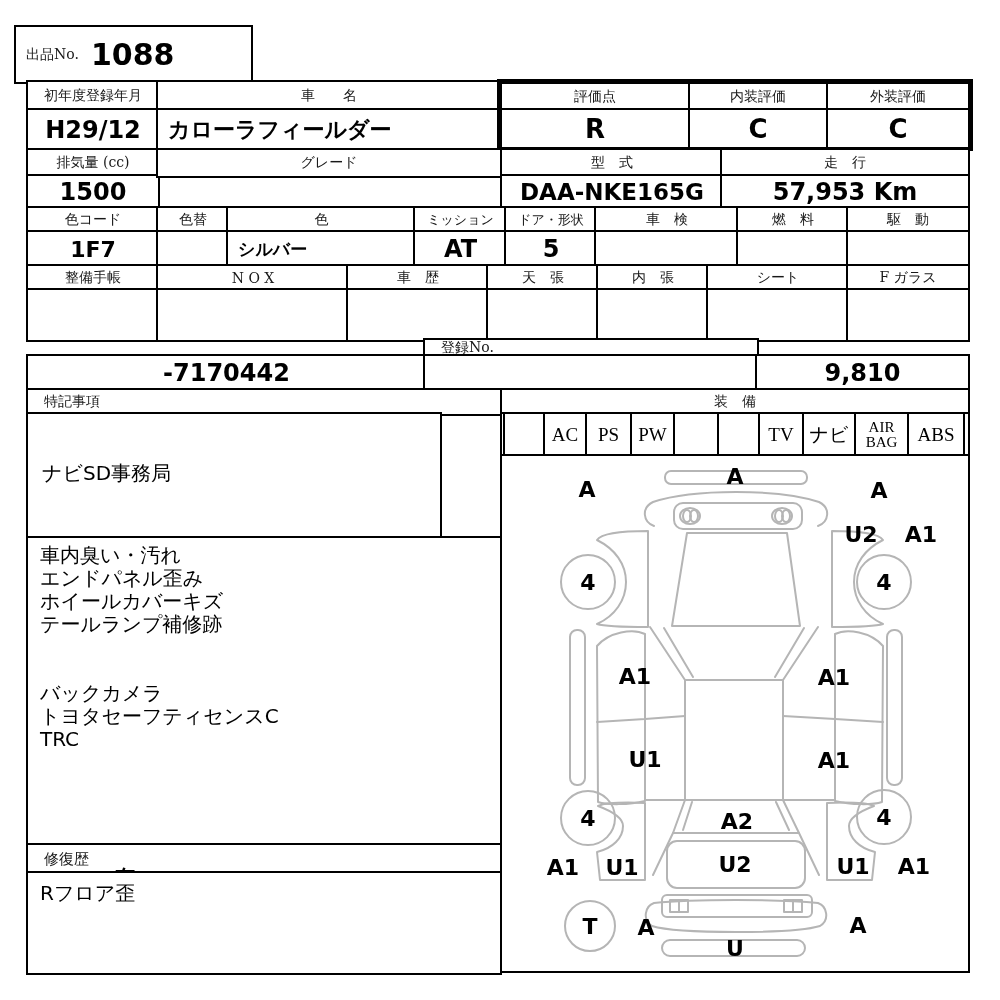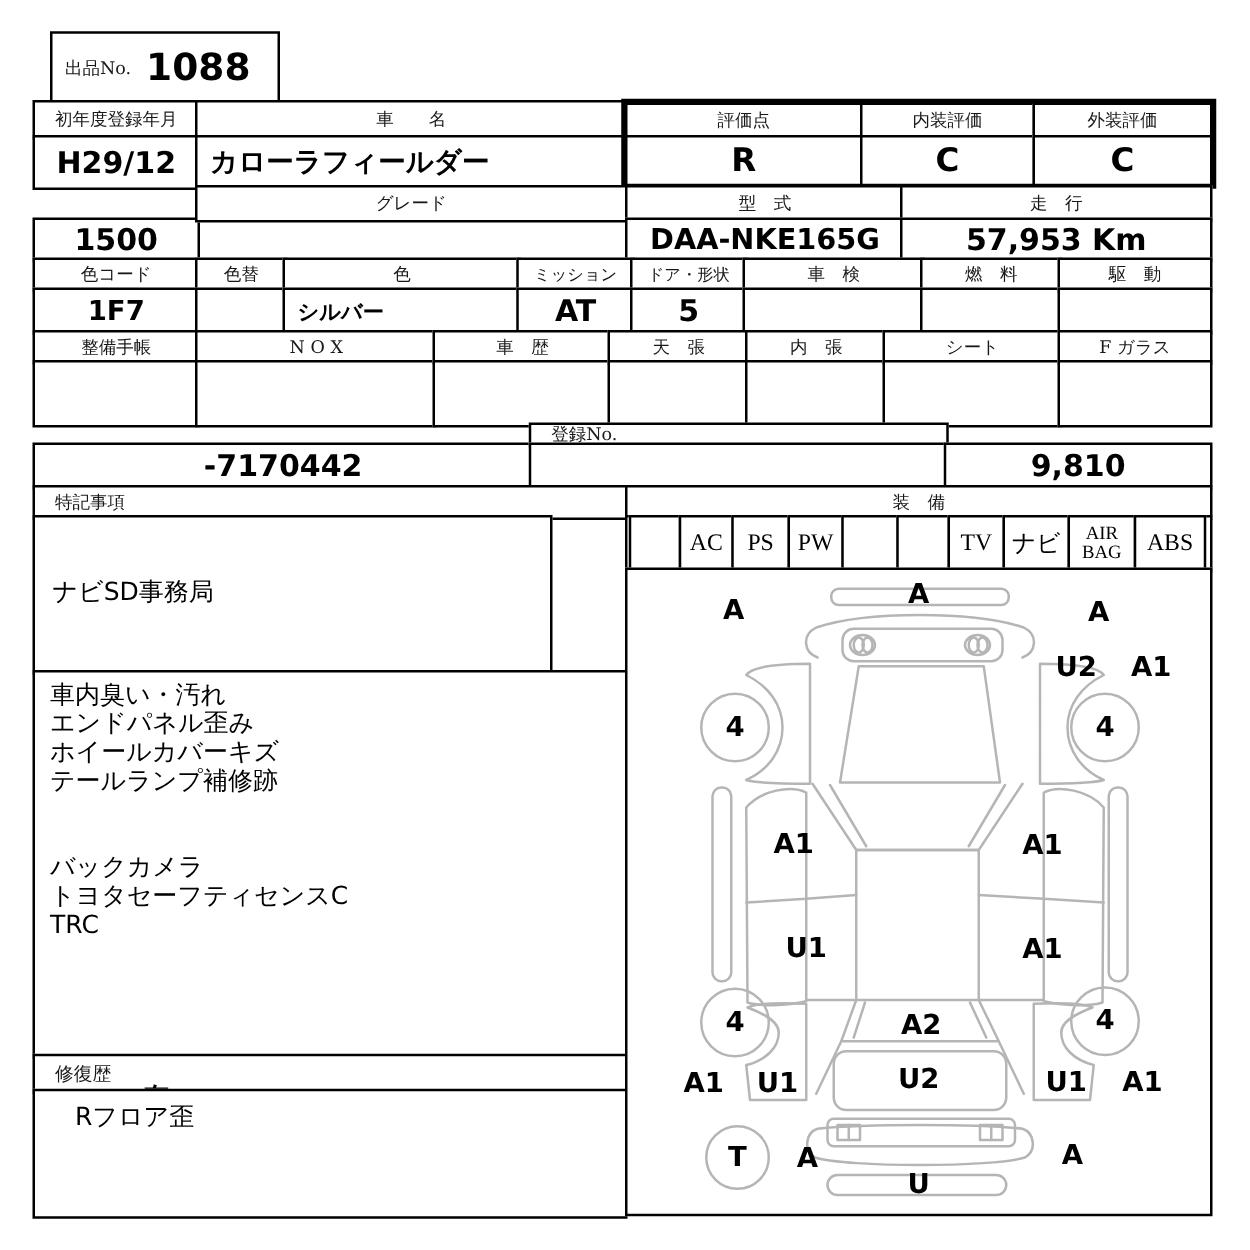--- a/index.html
+++ b/index.html
@@ -10,51 +10,52 @@
   .lbl{font-family:"DejaVu Serif","Liberation Serif",serif;font-size:14px;color:#181818;white-space:pre;}
   .val{font-family:"DejaVu Sans","Liberation Sans",sans-serif;font-weight:bold;font-size:22px;color:#000;white-space:pre;}
   .al{justify-content:flex-start;}
   .pl10{padding-left:10px;} .pl16{padding-left:16px;}
   .f30{font-size:30px;} .f26{font-size:26px;} .f24{font-size:24px;} .f23{font-size:23px;}
   .f20{font-size:20px;margin-top:36px;} .f17{font-size:17px;} .f15{font-size:15px;} .f13{font-size:13px;}
   .thick{position:absolute;box-sizing:border-box;border:4px solid #000;background:transparent;pointer-events:none;}
   .notesbox{flex-direction:column;align-items:flex-start;justify-content:flex-start;}
   .n1line{height:26px;font:20px/26px "DejaVu Sans","Liberation Sans",sans-serif;color:#000;white-space:pre;}
   .nline{height:23px;font:20px/23px "DejaVu Sans","Liberation Sans",sans-serif;color:#000;white-space:pre;}
-  .rline{height:24px;font:20px/24px "DejaVu Sans","Liberation Sans",sans-serif;color:#000;white-space:pre;margin-left:20px;}
+  .rline{height:24px;font:20px/24px "DejaVu Sans","Liberation Sans",sans-serif;color:#000;white-space:pre;}
   .ecell{font-size:19px;color:#000;text-align:center;font-family:Liberation Serif, serif;}
   .airbag{font-size:15px;line-height:15px;white-space:pre-line;}
   .mark{position:absolute;transform:translate(-50%,-50%);
         font:bold 22px "DejaVu Sans","Liberation Sans",sans-serif;color:#000;white-space:nowrap;}
   .carline{stroke:#b5b5b5;fill:none;stroke-width:2;stroke-linecap:round;stroke-linejoin:round;}
   #diagram{position:absolute;box-sizing:border-box;border:2px solid #000;background:#fff;}
   #diagram svg{position:absolute;left:0;top:0;}
 </style>
 </head>
 <body>
 
 <div id="sheet">
 
-  <div class="cell al" style="left:40px;top:25px;width:184px;height:59px">
+  <div class="cell al" style="left:14px;top:25px;width:239px;height:59px">
     <span class="lbl pl10">出品No.</span>
     <span class="val f30" style="margin-left:12px">1088</span>
   </div>
 
   <div class="cell lbl" style="left:26px;top:80px;width:134px;height:32px">初年度登録年月</div>
   <div class="cell val f24" style="left:26px;top:108px;width:134px;height:44px">H29/12</div>
   <div class="cell lbl" style="left:156px;top:80px;width:346px;height:32px">車　　名</div>
   <div class="cell val al pl10" style="left:156px;top:108px;width:346px;height:44px">カローラフィールダー</div>
   <div class="cell lbl" style="left:500px;top:82px;width:190px;height:30px">評価点</div>
   <div class="cell val f26" style="left:500px;top:108px;width:190px;height:42px">R</div>
   <div class="cell lbl" style="left:688px;top:82px;width:140px;height:30px">内装評価</div>
   <div class="cell val f26" style="left:688px;top:108px;width:140px;height:42px">C</div>
   <div class="cell lbl" style="left:826px;top:82px;width:144px;height:30px">外装評価</div>
   <div class="cell val f26" style="left:826px;top:108px;width:144px;height:42px">C</div>
   <div class="thick" style="left:497px;top:79px;width:476px;height:72px"></div>
 
+  <div class="cell lbl" style="left:26px;top:148px;width:134px;height:30px">排気量 (cc)</div>
   <div class="cell val f24" style="left:26px;top:174px;width:134px;height:36px">1500</div>
   <div class="cell lbl" style="left:156px;top:148px;width:346px;height:30px">グレード</div>
   <div class="cell val f20 al pl10" style="left:156px;top:174px;width:346px;height:36px">ハイブリッドG</div>
   <div class="cell lbl" style="left:500px;top:148px;width:224px;height:30px">型　式</div>
   <div class="cell val f23" style="left:500px;top:174px;width:224px;height:36px">DAA-NKE165G</div>
   <div class="cell lbl" style="left:720px;top:148px;width:250px;height:30px">走　行</div>
   <div class="cell val f24" style="left:720px;top:174px;width:250px;height:36px">57,953 Km</div>
 
   <div class="cell lbl" style="left:26px;top:206px;width:134px;height:28px">色コード</div>
   <div class="cell val" style="left:26px;top:230px;width:134px;height:38px">1F7</div>

